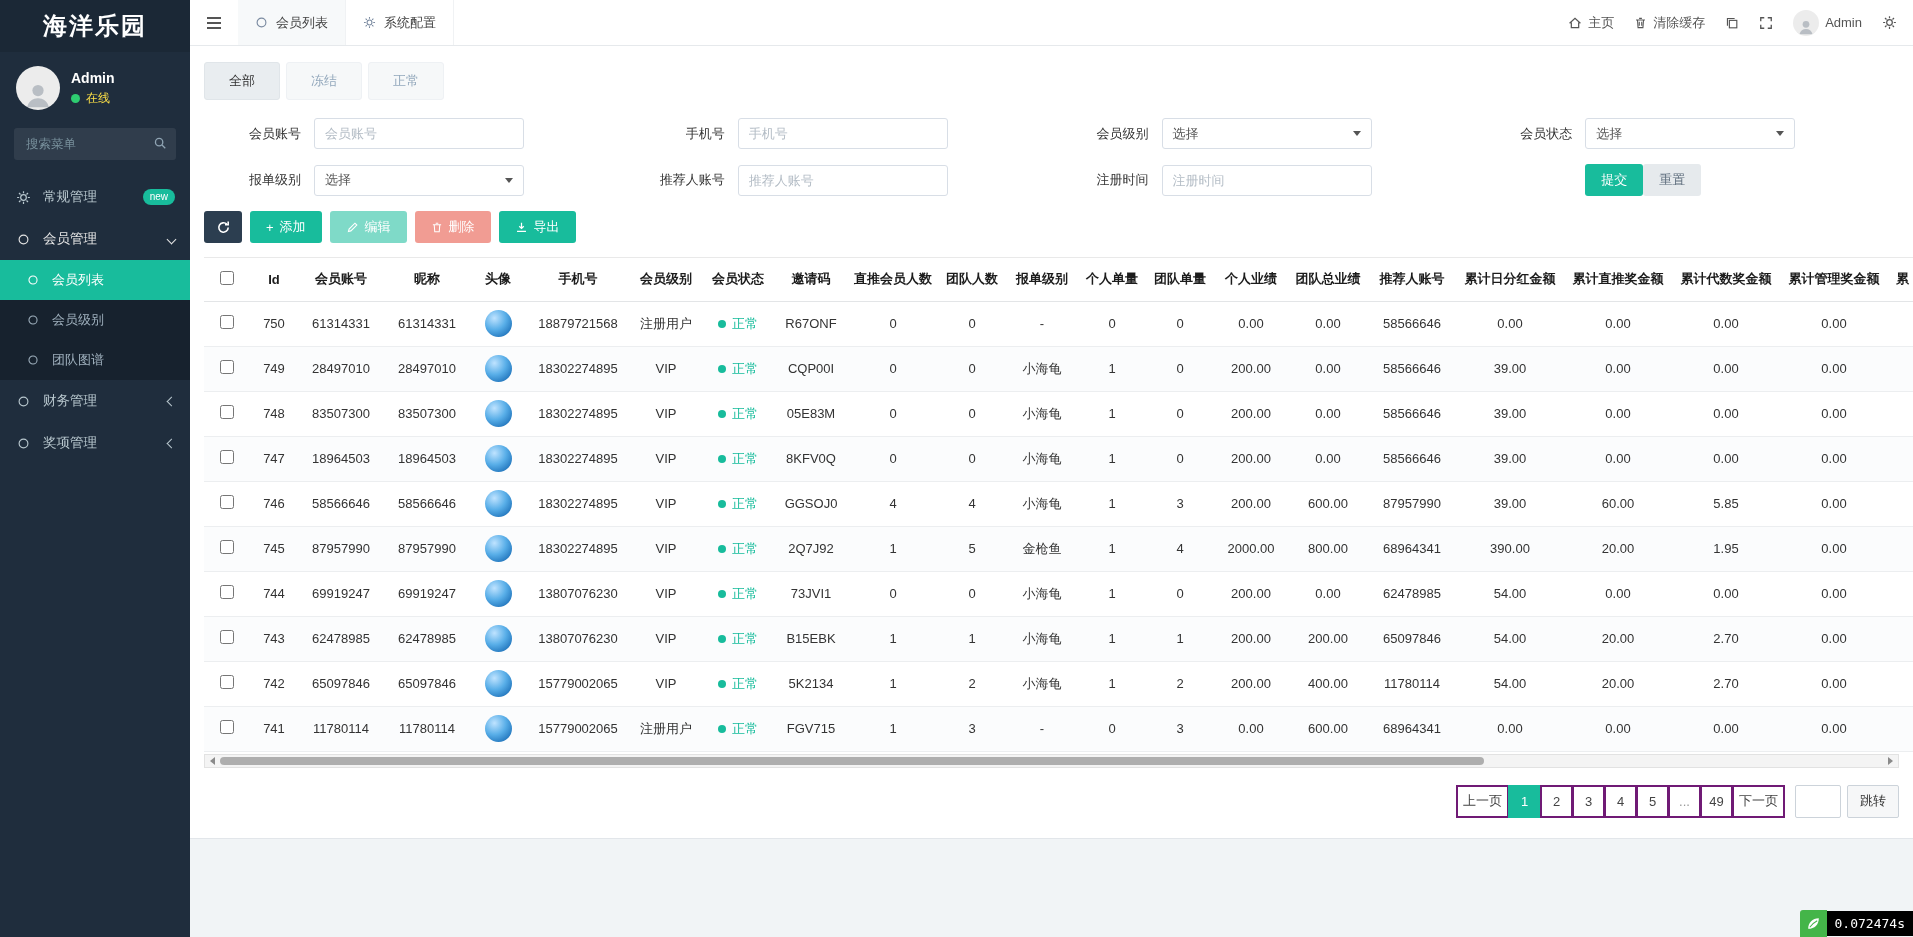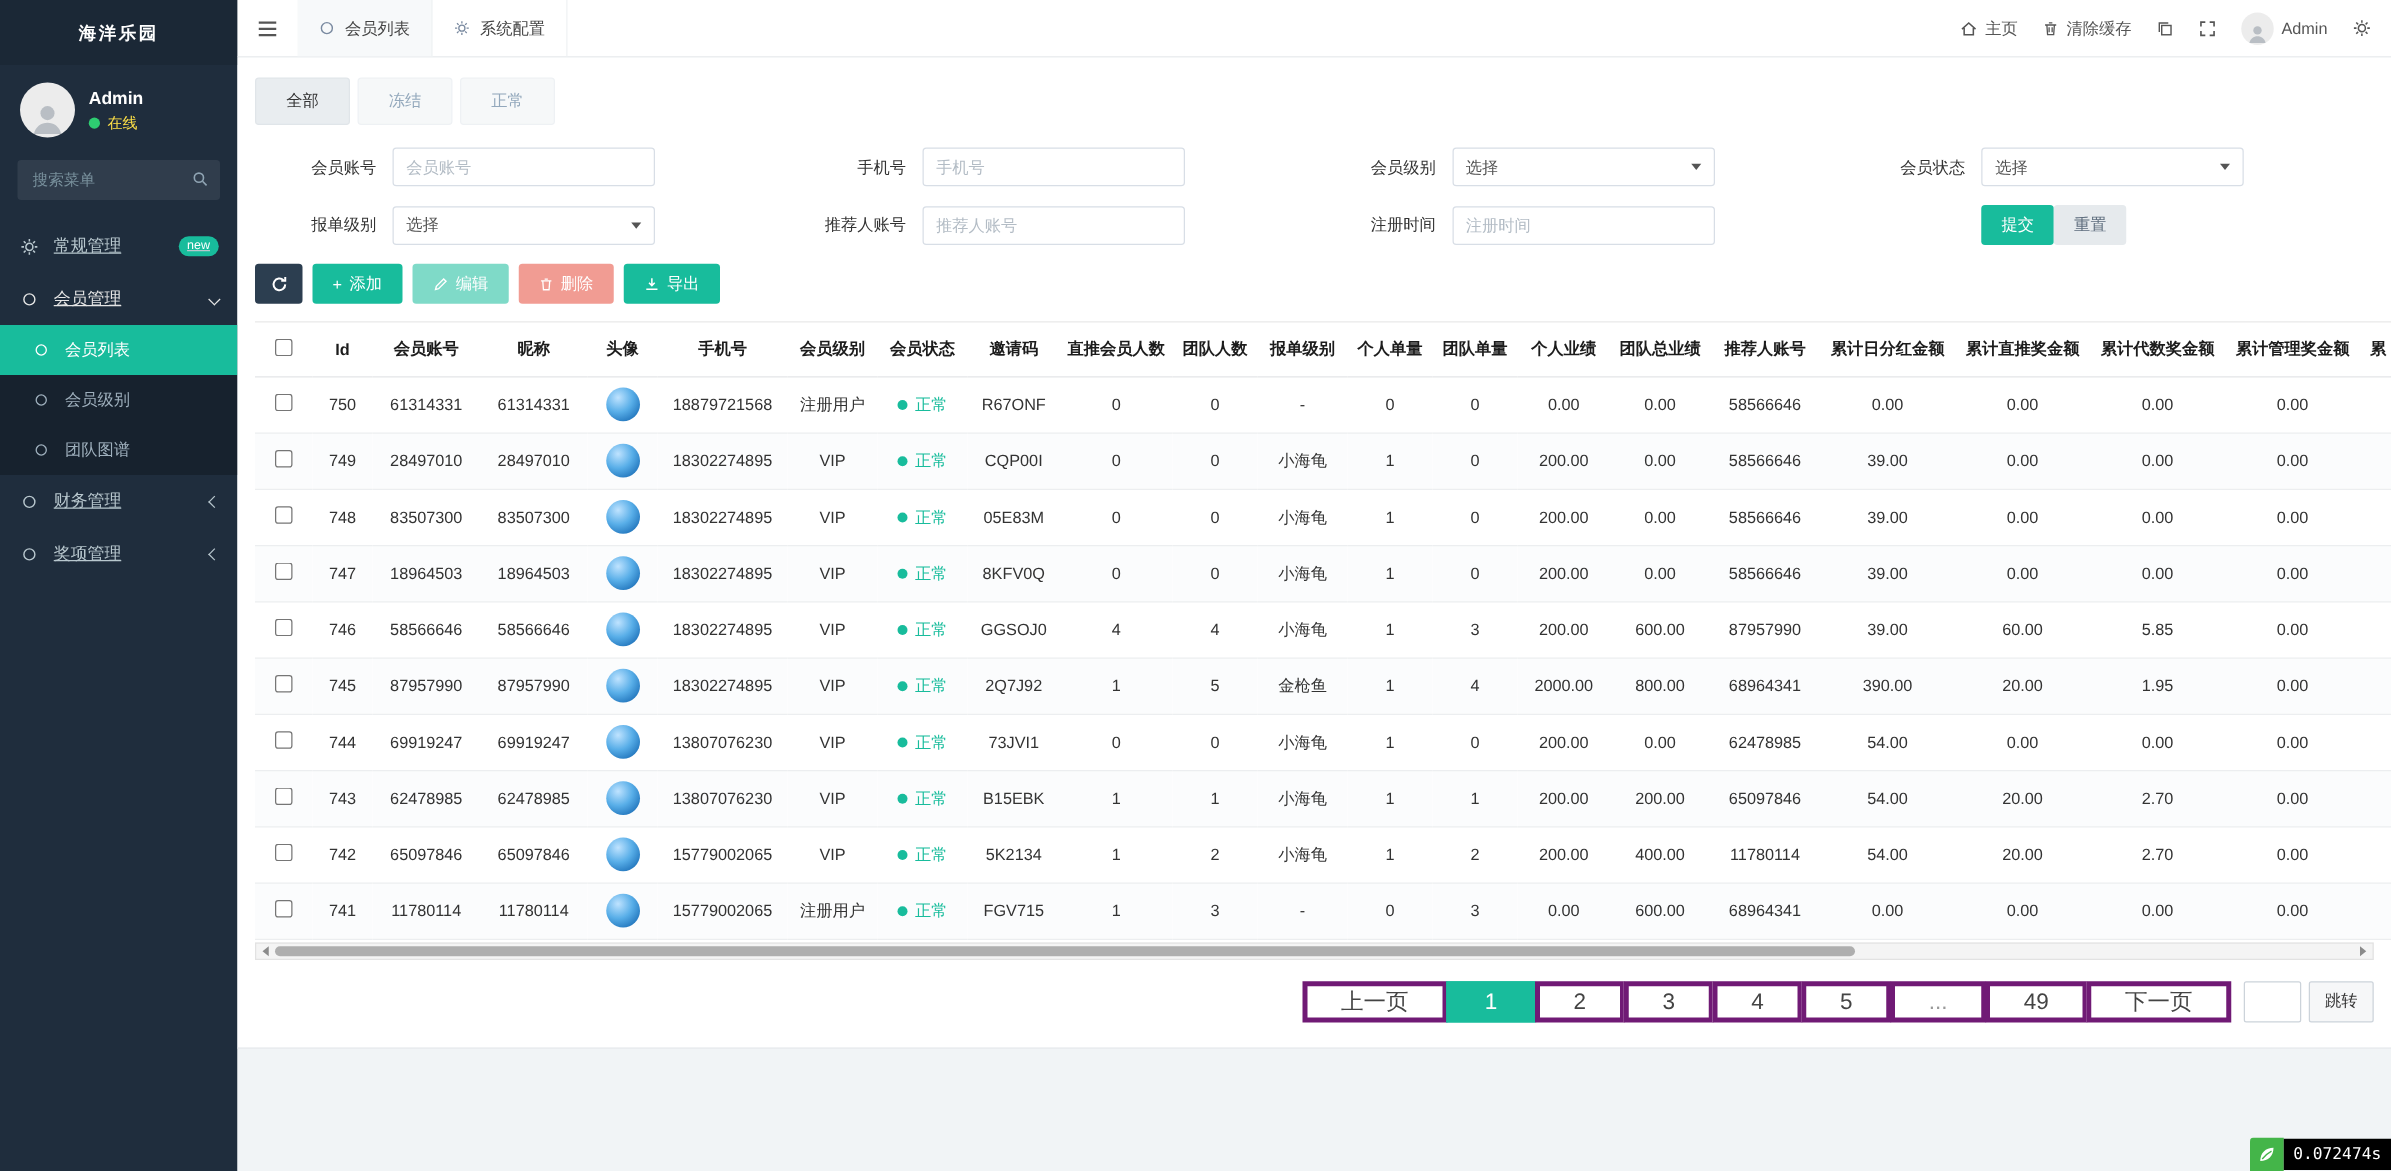--- a/index.html
+++ b/index.html
@@ -2,32 +2,32 @@
 <html><head>
 <meta charset="utf-8">
 <style>
   * { box-sizing: border-box; margin: 0; padding: 0; }
   html,body { width:1913px; height:937px; overflow:hidden; }
   body { font-family:"Liberation Sans","DejaVu Sans",sans-serif; font-size:13px; color:#333; background:#f1f4f6; }
   .app { display:flex; width:100%; height:100%; }
 
   
   .sidebar { width:190px; flex-shrink:0; background:#1f2d3d; color:#b8c7ce; display:flex; flex-direction:column; }
-  .brand { height:52px; line-height:52px; text-align:center; color:#fff; font-size:14px; font-weight:bold; letter-spacing:2px; background:#1b2836; }
+  .brand { height:52px; line-height:52px; text-align:center; color:#fff; font-size:24px; font-weight:bold; letter-spacing:2px; background:#1b2836;font-family:Liberation Serif, serif; }
   .user-panel { display:flex; align-items:center; gap:11px; padding:14px 16px 16px; }
   .avatar-lg { width:44px; height:44px; border-radius:50%; background:#ececec; overflow:hidden; display:flex; align-items:flex-end; justify-content:center; flex-shrink:0; }
   .user-name { color:#fff; font-weight:bold; font-size:14px; margin-bottom:4px; }
   .user-status { font-size:12px; color:#fde047; display:flex; align-items:center; gap:6px; }
   .dot { width:9px; height:9px; border-radius:50%; background:#2ecc71; display:inline-block; }
   .menu-search { margin:2px 14px 16px; position:relative; }
   .menu-search input { width:100%; height:32px; border:0; border-radius:3px; background:rgba(255,255,255,.08); color:#cfd8dc; padding:0 30px 0 12px; font-size:12.5px; outline:none; }
   .menu-search input::placeholder { color:#78909c; }
   .menu-search .sicon { position:absolute; right:9px; top:8px; color:#8fa4b3; }
   .menu { list-style:none; }
-  .menu-item { height:42px; display:flex; align-items:center; gap:11px; padding:0 15px; font-size:13.5px; cursor:pointer;text-decoration:underline; }
+  .menu-item { height:42px; display:flex; align-items:center; gap:11px; padding:0 15px; font-size:13.5px; cursor:pointer; }
   .menu-item.parent-open { color:#e5e5e5; }
   .mi-icon { width:17px; display:flex; justify-content:center; color:inherit; flex-shrink:0; }
   .badge-new { margin-left:auto; background:#18bc9c; color:#fff; font-size:10px; line-height:1; padding:3px 7px; border-radius:9px; }
   .chev { margin-left:auto; width:7px; height:7px; border-right:1.5px solid currentColor; border-bottom:1.5px solid currentColor; }
   .chev.left { transform:rotate(135deg); }
   .chev.down { transform:rotate(45deg); }
   .submenu { list-style:none; background:#17222e; }
   .submenu-item { height:40px; display:flex; align-items:center; gap:11px; padding:0 15px 0 24px; color:#9fb0bd; font-size:13px; cursor:pointer; }
   .submenu-item.active { background:#18bc9c; color:#fff; }
 
@@ -84,22 +84,22 @@
   .harrow { width:15px; height:100%; display:flex; align-items:center; justify-content:center; cursor:pointer; }
   .tri-left { width:0; height:0; border-top:4px solid transparent; border-bottom:4px solid transparent; border-right:5px solid #8a8a8a; }
   .tri-right { width:0; height:0; border-top:4px solid transparent; border-bottom:4px solid transparent; border-left:5px solid #8a8a8a; }
   .htrack { flex:1; height:100%; position:relative; }
   .hthumb { position:absolute; left:0; top:2px; height:8px; width:76%; background:#aeaeae; border-radius:4px; cursor:grab; }
 
   .pager { display:flex; align-items:center; padding:17px 0 20px; }
   .pager-left { display:flex; align-items:center; gap:8px; color:#333; }
   .pagesize { display:inline-flex; align-items:center; gap:7px; border:1px solid #ccd3da; border-radius:3px; padding:6px 9px; cursor:pointer; background:#fff; }
   .pages { margin-left:auto; display:flex; align-items:center; }
-  .pbtn { min-width:33px; height:33px; padding:0 27px; display:inline-flex; align-items:center; justify-content:center;
-          border:4px solid #701a75; background:#fff; color:#444; cursor:pointer; margin-left:-1px; font-size:18px; }
+  .pbtn { min-width:33px; height:33px; padding:0 5px; display:inline-flex; align-items:center; justify-content:center;
+          border:2px solid #701a75; background:#fff; color:#444; cursor:pointer; margin-left:-1px; font-size:13px; }
   .pbtn.active { background:#18bc9c; border-color:#18bc9c; color:#fff; }
   .pbtn.ellipsis { cursor:default; color:#999; }
   .jump-input { width:46px; height:33px; border:1px solid #ccd3da; border-radius:2px; margin-left:10px; padding:0 6px; outline:none; }
   .jump-btn { height:33px; margin-left:6px; border:1px solid #ccd3da; background:#f6f7f8; color:#333; border-radius:2px; padding:0 12px; cursor:pointer; font-family:inherit; font-size:13px; }
 
   .timer { position:fixed; right:0; bottom:0; display:flex; align-items:center; z-index:50; }
   .timer-icon { width:27px; height:27px; background:#44b549; display:flex; align-items:center; justify-content:center; border-radius:3px 0 0 0; }
   .timer-text { background:#000; color:#fff; font-family:"DejaVu Sans Mono","Liberation Mono",monospace; font-size:13px; padding:5px 8px; }
 
   svg { display:block; }

